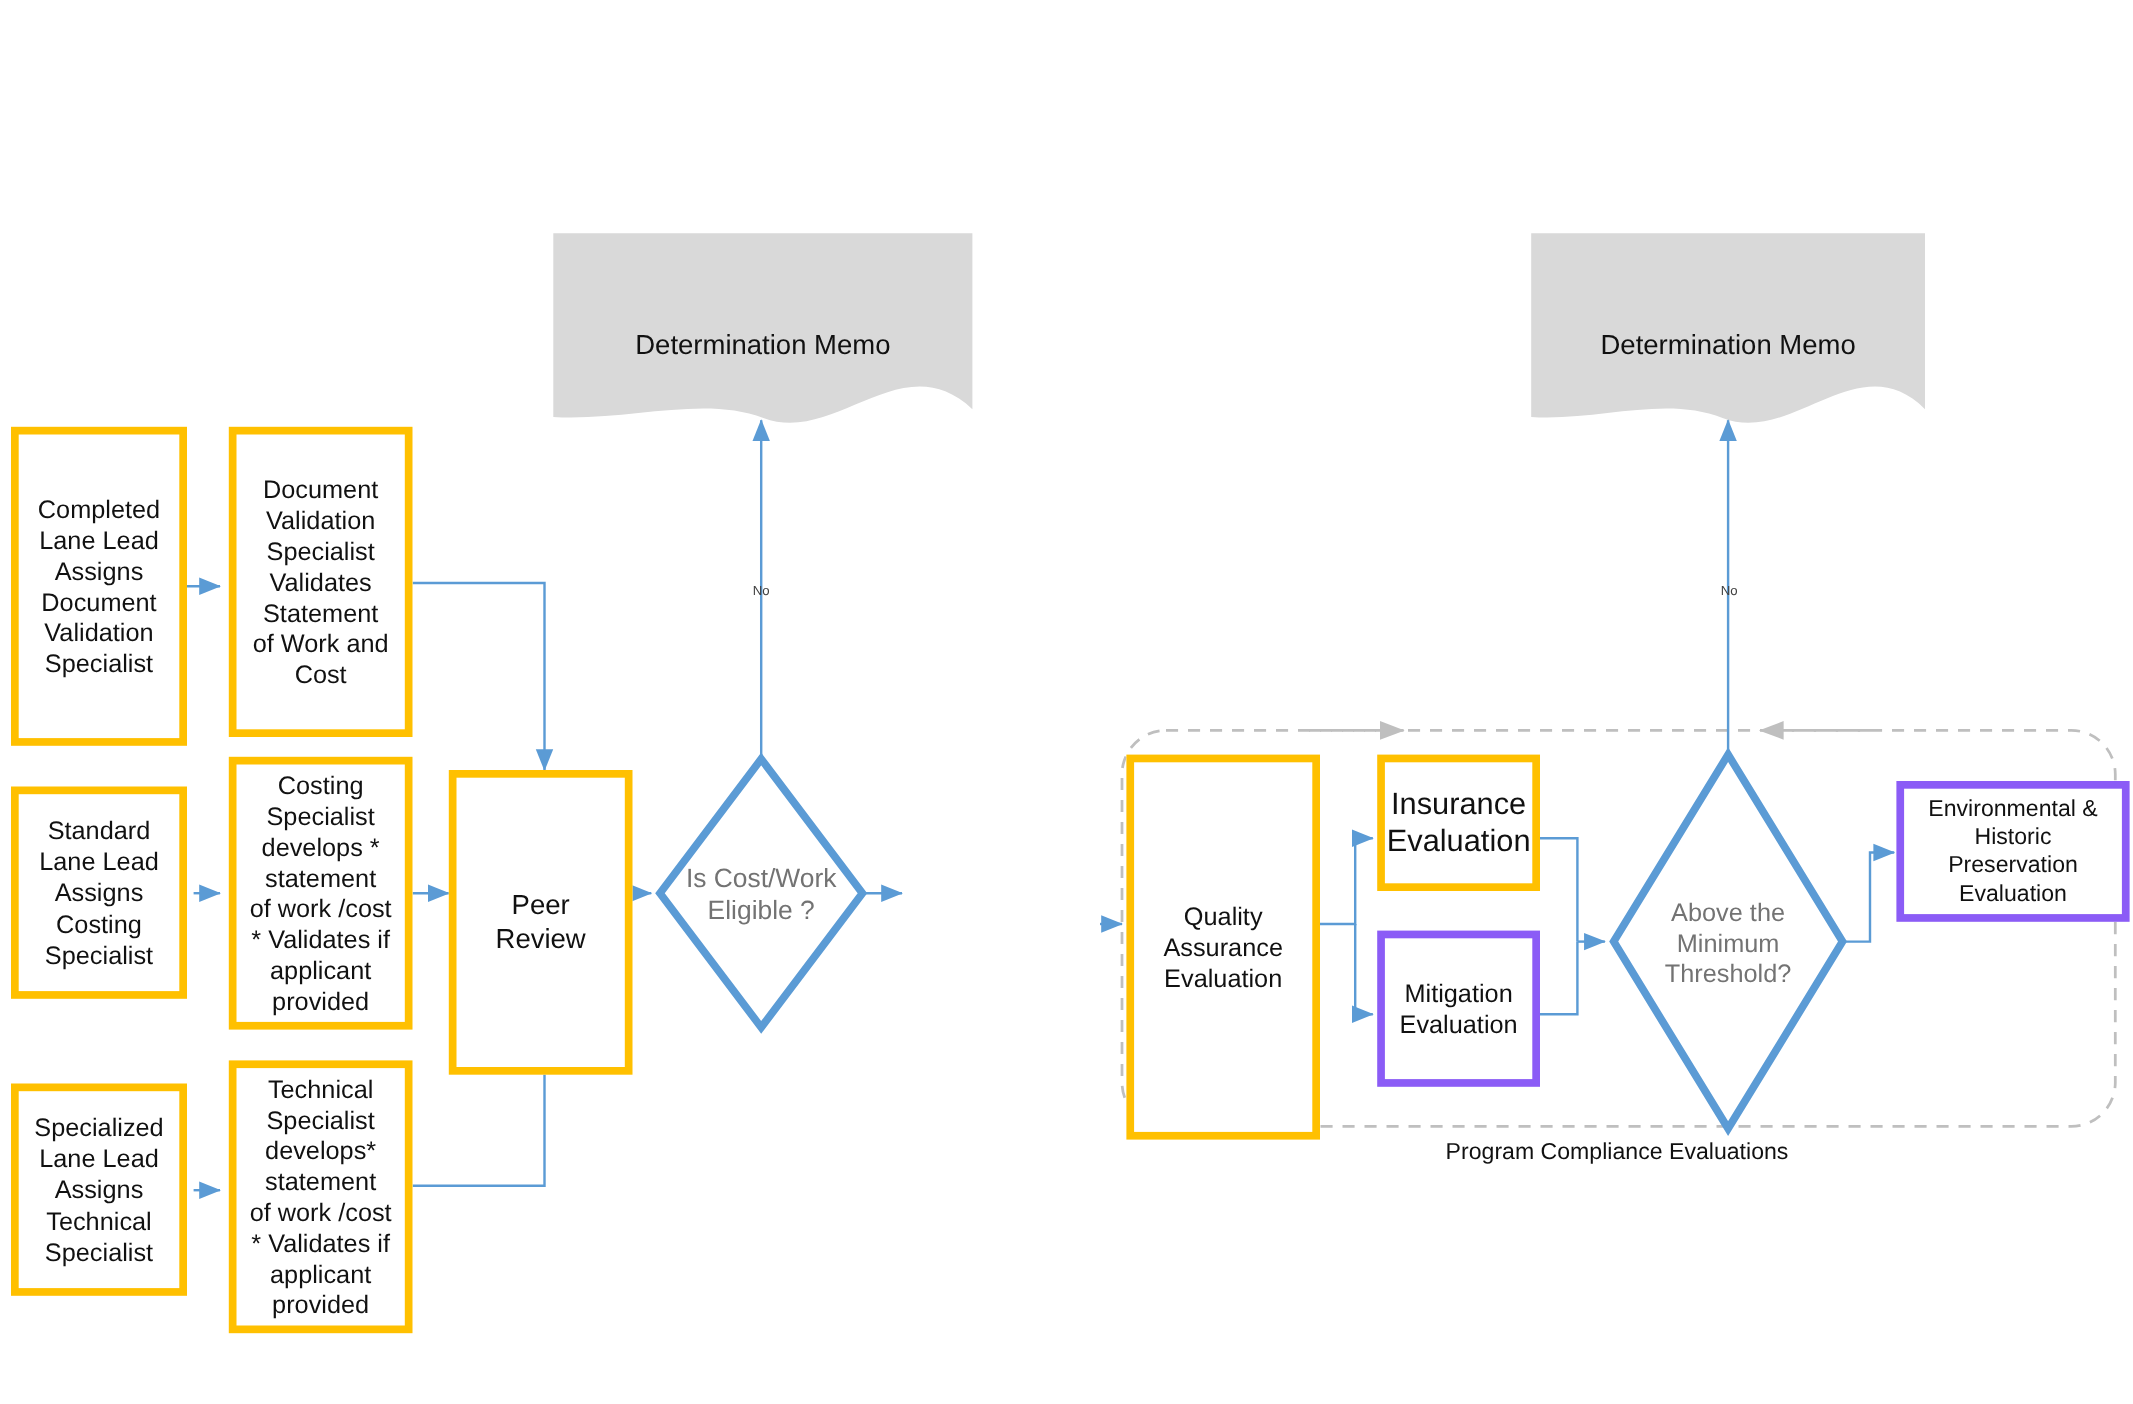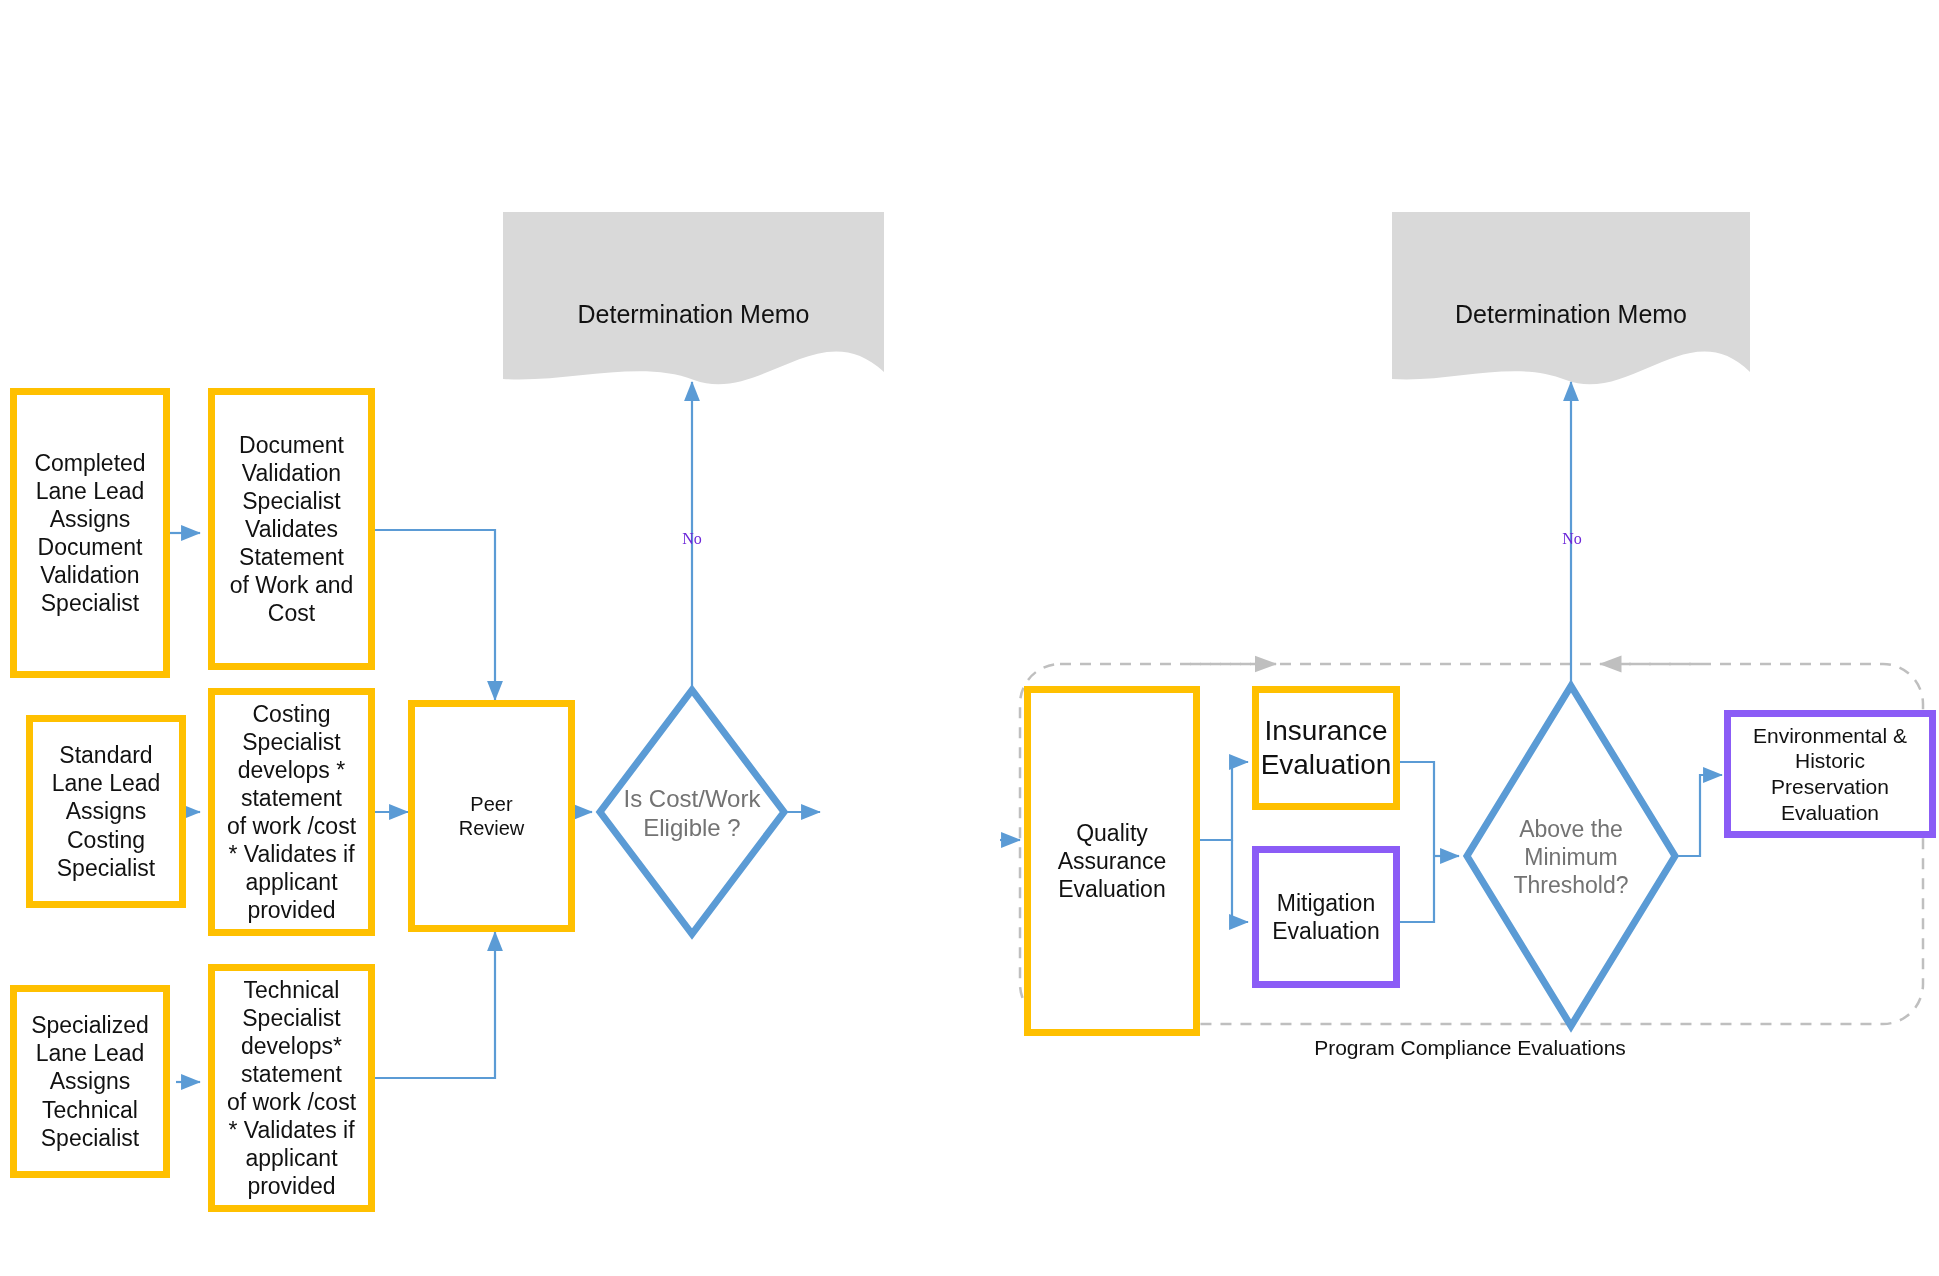--- a/index.html
+++ b/index.html
@@ -58,25 +58,24 @@
     line-height: 1.22;
     white-space: pre-line;
     display: flex;
     align-items: center;
     justify-content: center;
   }
 
   
   .edge-label {
     position: absolute;
-    color: #6d28d9;
-    font-size: 16px;
+    color: #404040;
+    font-size: 12px;
     text-align: center;
     white-space: nowrap;
-    font-family: Liberation Serif, serif;
   }
 
   
   .group-caption {
     position: absolute;
     color: #111111;
     font-size: 21px;
     text-align: center;
     white-space: nowrap;
   }
@@ -147,21 +146,21 @@
 
   <div class="node amber" style="left:10px; top:388px; width:160px; height:290px; font-size:23px;">
     <span class="node-text">Completed
 Lane Lead
 Assigns
 Document
 Validation
 Specialist</span>
   </div>
 
-  <div class="node amber" style="left:26px; top:715px; width:160px; height:193px; font-size:23px;">
+  <div class="node amber" style="left:10px; top:715px; width:160px; height:193px; font-size:23px;">
     <span class="node-text">Standard
 Lane Lead
 Assigns
 Costing
 Specialist</span>
   </div>
 
   <div class="node amber" style="left:10px; top:985px; width:160px; height:193px; font-size:23px;">
     <span class="node-text">Specialized
 Lane Lead
@@ -195,21 +194,21 @@
     <span class="node-text">Technical
 Specialist
 develops*
 statement
 of work /cost
 * Validates if
 applicant
 provided</span>
   </div>
 
-  <div class="node amber" style="left:408px; top:700px; width:167px; height:232px; font-size:20px;">
+  <div class="node amber" style="left:408px; top:700px; width:167px; height:277px; font-size:25px;">
     <span class="node-text">Peer
 Review</span>
   </div>
 
   <div class="memo-label" style="left:503px; top:272px; width:381px;">Determination Memo</div>
 
   <div class="memo-label" style="left:1392px; top:272px; width:358px;">Determination Memo</div>
 
   <div class="diamond-label" style="left:592px; top:772px; width:200px; height:82px; font-size:24px;">Is Cost/Work
 Eligible ?</div>

